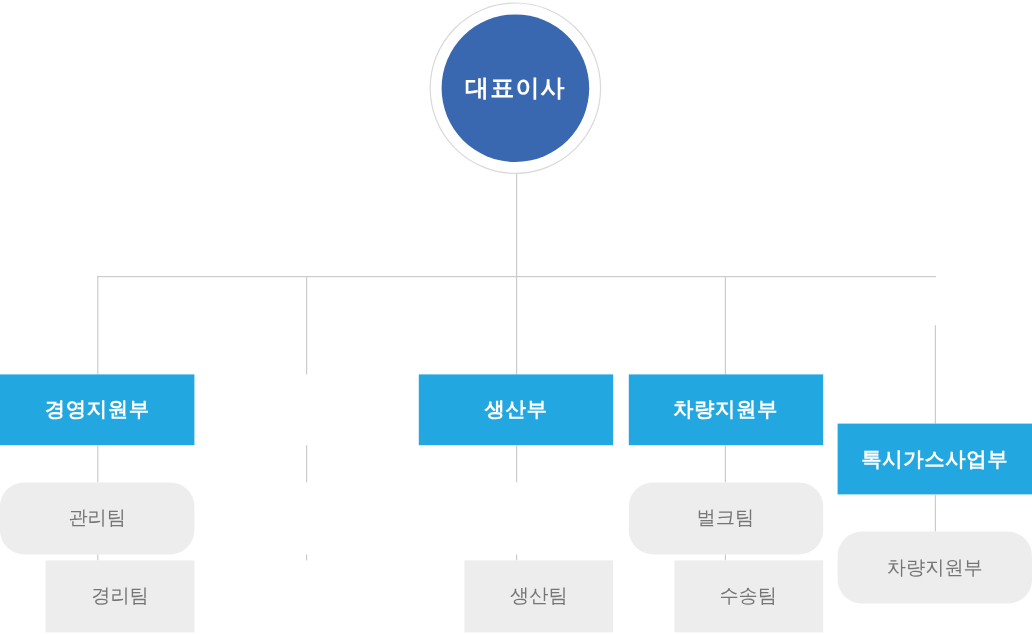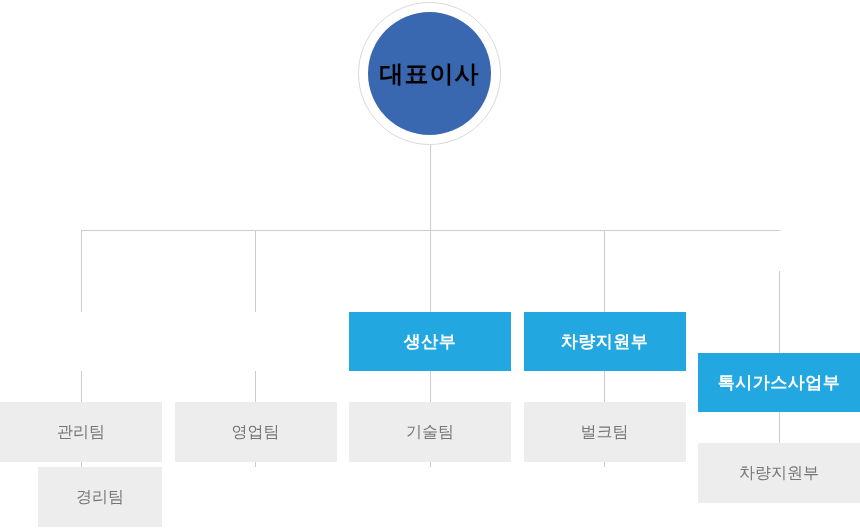--- a/index.html
+++ b/index.html
@@ -39,80 +39,81 @@
     background:var(--department-box);
     color:#ffffff;font-weight:700;font-size:17px;letter-spacing:0.5px;
     display:flex;align-items:center;justify-content:center;
   }
   .team{
     position:absolute;left:0;right:0;height:60px;
     background:var(--team-box);
     color:var(--team-text);font-size:16px;
     display:flex;align-items:center;justify-content:center;
   }
-  .t1{top:90px;}
+  .t1{top:90px;border-radius:20px;}
   .t2{top:155px;margin-left:38px;}
   
   .root-ring{
     position:absolute;left:358px;top:2px;
     width:141px;height:141px;border-radius:50%;
     border:1px solid var(--ring-border);
     background:#ffffff;
     display:flex;align-items:center;justify-content:center;
   }
   .root-circle{
     width:123px;height:123px;border-radius:50%;
     background:var(--root-circle);
-    color:#000000;font-weight:700;font-size:24px;letter-spacing:1px;
+    color:#ffffff;font-weight:700;font-size:20px;letter-spacing:1px;
     display:flex;align-items:center;justify-content:center;
   }
 </style>
 </head>
 <body>
 
 <div class="canvas">
 
   <div class="line root-line"></div>
   <div class="line h-line"></div>
 
   <div class="root-ring">
     <div class="root-circle">
       <span>대표이사</span>
     </div>
   </div>
 
   <div class="col col-1">
     <div class="vline v-drop"></div>
+    <div class="dept">경영지원부</div>
     <div class="vline v-dt"></div>
     <div class="team t1">관리팀</div>
     <div class="vline v-tt"></div>
     <div class="team t2">경리팀</div>
   </div>
 
   <div class="col col-2">
     <div class="vline v-drop"></div>
     <div class="vline v-dt"></div>
-    <div class="team t1">영업팀</div>
     <div class="vline v-tt"></div>
   </div>
 
   <div class="col col-3">
     <div class="vline v-drop"></div>
     <div class="dept">생산부</div>
     <div class="vline v-dt"></div>
-    <div class="team t1">기술팀</div>
     <div class="vline v-tt"></div>
+    <div class="team t2">생산팀</div>
   </div>
 
   <div class="col col-4">
     <div class="vline v-drop"></div>
     <div class="dept">차량지원부</div>
     <div class="vline v-dt"></div>
     <div class="team t1">벌크팀</div>
     <div class="vline v-tt"></div>
+    <div class="team t2">수송팀</div>
   </div>
 
   <div class="col col-5">
     <div class="vline v-drop"></div>
     <div class="dept">톡시가스사업부</div>
     <div class="vline v-dt"></div>
     <div class="team t1">차량지원부</div>
   </div>
 
 </div>

